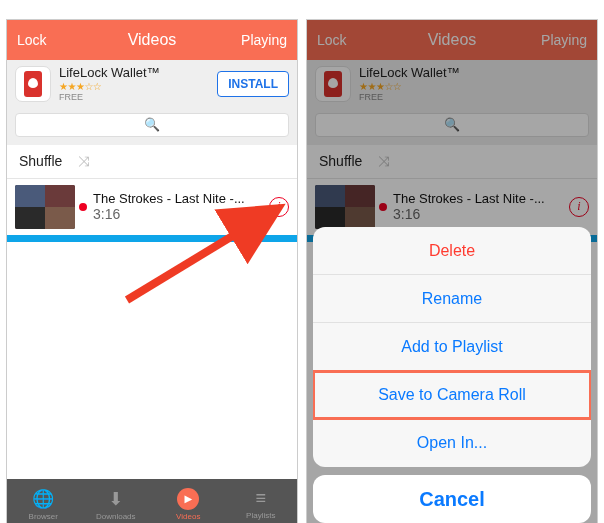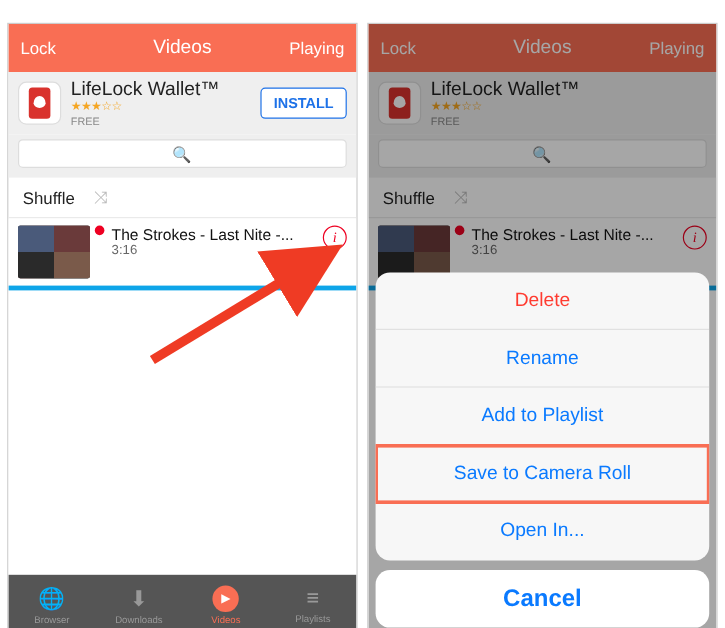--- a/index.html
+++ b/index.html
@@ -8,38 +8,38 @@
 .phone { width: 292px; height: 511px; border: 1px solid #ccc; position: relative; overflow: hidden; background: #fff; display: flex; flex-direction: column; margin-top: 13px; }
 .dimmed::before { content:""; position:absolute; inset:0; background: rgba(0,0,0,0.35); z-index: 5; pointer-events:none; }
 .navbar { background: #f96e54; height: 40px; display: flex; align-items: center; justify-content: space-between; padding: 0 10px; color: #fff; font-size: 14px; position: relative; z-index:1; }
 .nav-title { position: absolute; left:0; right:0; text-align:center; font-size: 16px; }
 .nav-left, .nav-right { position: relative; z-index: 2; }
 .adbar { background: #efefef; display: flex; align-items: center; padding: 6px 8px; gap: 8px; position:relative; z-index:1; }
 .ad-icon { width: 36px; height: 36px; background: #fff; border-radius: 7px; border: 1px solid #ddd; display:flex; align-items:center; justify-content:center; }
 .ad-icon-inner { width: 18px; height: 26px; background: #d9322d; border-radius: 3px; position:relative; }
 .ad-icon-inner::after { content:""; position:absolute; top:7px; left:4px; width:10px; height:10px; background:#fff; border-radius:50% 50% 50% 50% / 60% 60% 40% 40%; }
 .ad-text { flex:1; line-height:1.15; }
-.ad-title { font-size: 16px; color:#222; }
+.ad-title { font-size: 13px; color:#222; }
 .stars { font-size: 10px; color:#f5a623; letter-spacing:-0.5px; }
 .ad-free { font-size: 9px; color:#888; }
 .install-btn { border:1.5px solid #1e72e8; color:#1e72e8; background:#fff; padding:5px 10px; font-size:12px; font-weight:700; border-radius:4px; }
 .searchbar-wrap { background:#efefef; padding:4px 8px 8px; position:relative; z-index:1; }
 .searchbar { background:#fff; border:1px solid #ddd; border-radius:4px; height:24px; display:flex; align-items:center; justify-content:center; }
 .search-icon { color:#aaa; font-size:13px; }
 .shufflebar { display:flex; align-items:center; gap:16px; padding:8px 12px; font-size:14px; color:#222; border-bottom:1px solid #e5e5e5; position:relative; z-index:1; }
 .shuffle-icon { color:#bbb; font-size:14px; }
 .list { flex:1; background:#fff; position:relative; z-index:1; }
-.vrow { display:flex; align-items:flex-start; padding:6px 8px; border-bottom:4px solid #0ea5e9; position:relative; }
+.vrow { display:flex; align-items:center; padding:6px 8px; border-bottom:7px solid #0ea5e9; position:relative; }
 .thumb { width:60px; height:44px; background:linear-gradient(135deg,#2a2a3a,#5a3a3a 40%,#222 70%); border-radius:2px; display:flex; flex-wrap:wrap; overflow:hidden; }
 .thumb span{ display:block; width:50%; height:50%; }
 .thumb span:nth-child(1){background:#4a5a7a;} .thumb span:nth-child(2){background:#6a3a3a;} .thumb span:nth-child(3){background:#2a2a2a;} .thumb span:nth-child(4){background:#7a5a4a;}
 .reddot { width:8px; height:8px; background:#e02; border-radius:50%; margin:0 6px 0 4px; }
 .vmeta { flex:1; }
 .vtitle { font-size:13px; color:#111; }
-.vdur { font-size:11px; color:#666; }
+.vdur { font-size:14px; color:#666; }
 .info-btn { width:20px; height:20px; border:1.5px solid #e02; border-radius:50%; color:#e02; font-size:12px; font-style:italic; font-family:Georgia,serif; display:flex; align-items:center; justify-content:center; background:#fff; }
 .tabbar { background:#555; height:50px; display:flex; position:relative; z-index:1; }
 .tab { flex:1; display:flex; flex-direction:column; align-items:center; justify-content:center; gap:2px; color:#999; font-size:8px; }
 .tab.active { color:#f96e54; }
 .tab-icon { font-size:18px; }
 .tab.active .tab-icon-circle { width:22px; height:22px; background:#f96e54; border-radius:50%; display:flex; align-items:center; justify-content:center; color:#fff; font-size:10px; }
 
 .arrow { position:absolute; z-index:3; pointer-events:none; }
 
 .sheet { position:absolute; left:6px; right:6px; bottom:6px; z-index:10; }

